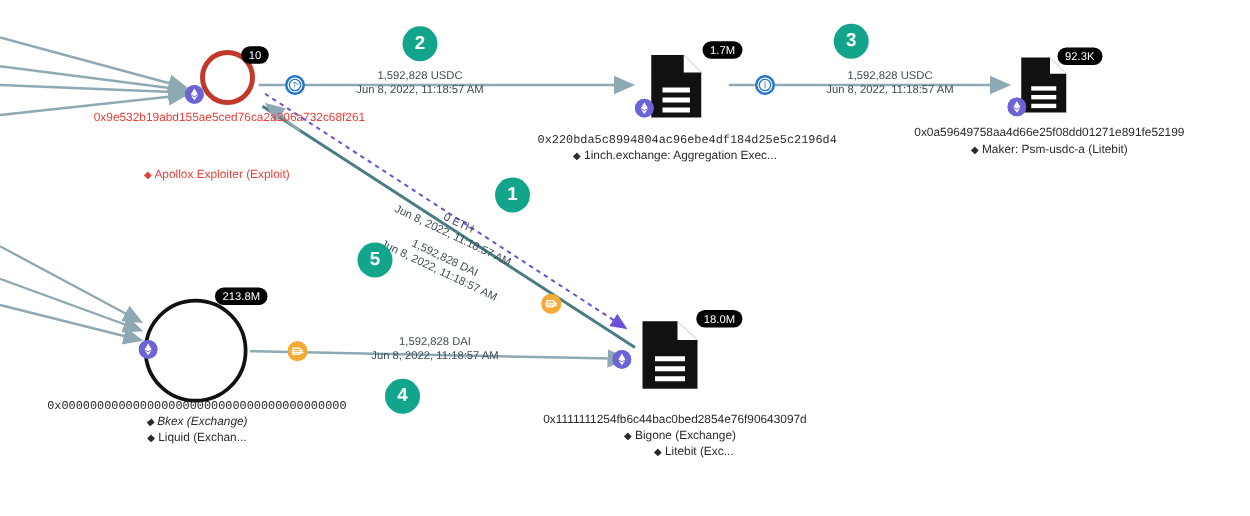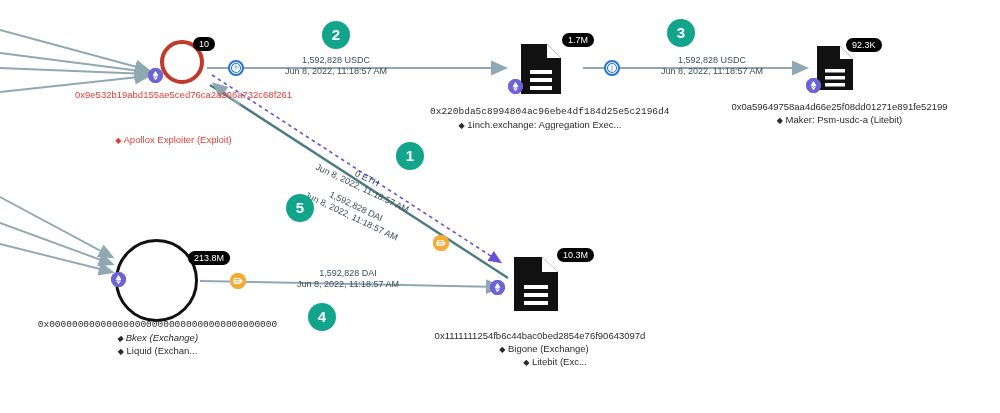--- a/index.html
+++ b/index.html
@@ -145,21 +145,21 @@
     </div>
     <div class="nodelabel" style="left:722px;top:100px;width:235px;">0x0a59649758aa4d66e25f08dd01271e891fe52199</div>
     <div class="nodelabel" style="left:722px;top:113px;width:235px;">
       <span class="dia">◆</span>
       <span>Maker: Psm-usdc-a (Litebit)</span>
     </div>
   </div>
 
   <div class="node">
     <div class="circle-node" style="left:115px;top:239px;width:83px;height:83px;border:3px solid #111;"></div>
-    <div class="badge" style="left:172px;top:251px;margin-left:16px;">213.8M</div>
+    <div class="badge" style="left:172px;top:230px;">213.8M</div>
     <div class="eth-badge" style="left:111px;top:272px;">
       <svg viewBox="0 0 16 16" width="15" height="15">
           <circle cx="8" cy="8" r="8" fill="#6b63d6"></circle>
           <path d="M8 3 L11 8 L8 9.6 L5 8 Z" fill="#fff"></path>
           <path d="M8 10.4 L11 8.8 L8 13 L5 8.8 Z" fill="#fff"></path>
         </svg>
     </div>
     <div class="nodelabel" style="left:35px;top:318px;width:245px;font-family:Liberation Mono, monospace;">0x0000000000000000000000000000000000000000</div>
     <div class="nodelabel" style="left:35px;top:331px;width:245px;font-style:italic;">
       <span class="dia">◆</span>
@@ -174,21 +174,21 @@
   <div class="node">
     <div class="doc-icon" style="left:512px;top:255px;">
       <svg viewBox="0 0 48 58" width="48" height="58">
         <path d="M2 2 h28 l16 15 v39 H2 Z" fill="#111"></path>
         <path d="M30 2 v15 h16 Z" fill="#fff"></path>
         <rect x="12" y="30" width="24" height="4" fill="#fff"></rect>
         <rect x="12" y="38" width="24" height="4" fill="#fff"></rect>
         <rect x="12" y="46" width="24" height="4" fill="#fff"></rect>
       </svg>
     </div>
-    <div class="badge" style="left:557px;top:248px;">10.3M</div>
+    <div class="badge" style="left:557px;top:248px;">18.0M</div>
     <div class="eth-badge" style="left:490px;top:280px;">
       <svg viewBox="0 0 16 16" width="15" height="15">
           <circle cx="8" cy="8" r="8" fill="#6b63d6"></circle>
           <path d="M8 3 L11 8 L8 9.6 L5 8 Z" fill="#fff"></path>
           <path d="M8 10.4 L11 8.8 L8 13 L5 8.8 Z" fill="#fff"></path>
         </svg>
     </div>
     <div class="nodelabel" style="left:425px;top:329px;width:230px;">0x1111111254fb6c44bac0bed2854e76f90643097d</div>
     <div class="nodelabel" style="left:429px;top:342px;width:230px;">
       <span class="dia">◆</span>

